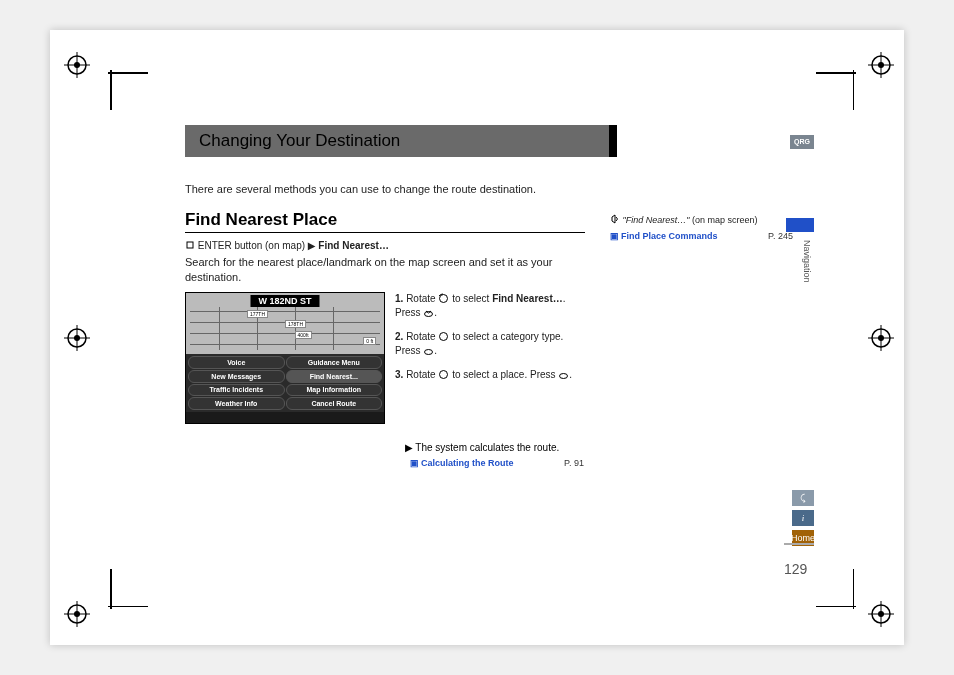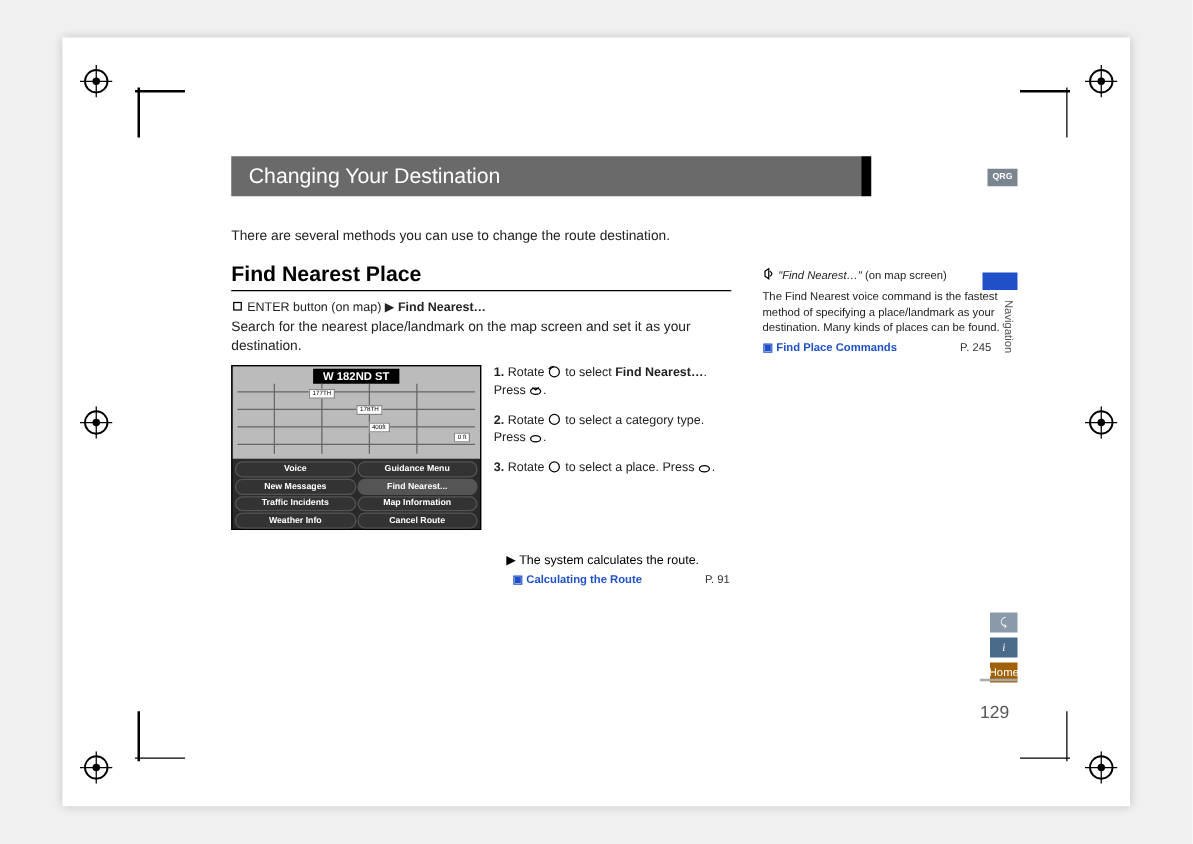--- a/index.html
+++ b/index.html
@@ -25,24 +25,24 @@
     left: 120px;
     top: 52px;
     font-size: 8px;
     font-family: "Courier New", monospace;
     color: #333;
   }
   .title-bar {
     position: absolute;
     left: 135px;
     top: 95px;
-    width: 504px;
+    width: 424px;
     height: 32px;
     background: #6a6a6a;
-    color: #ffffff;
+    color: #000000;
     font-size: 17px;
     padding: 6px 14px;
     font-weight: 300;
   }
   .title-bar::after {
     content:"";
     position:absolute;
     right:-8px; top:0;
     width:8px; height:32px;
     background:#000;
@@ -99,21 +99,21 @@
     position: absolute;
     left: 135px;
     top: 262px;
     width: 200px;
     height: 132px;
     background: #1a1a1a;
     border: 1px solid #000;
     overflow: hidden;
   }
   .map-top {
-    height: 74px;
+    height: 61px;
     background: #bbb;
     position: relative;
   }
   .street-sign {
     position:absolute; left:50%; top:2px; transform:translateX(-50%);
     background:#000; color:#fff; font-size:9px; font-weight:bold;
     padding:1px 8px;
   }
   .map-grid {
     position:absolute; inset:14px 4px 4px 4px;
@@ -388,21 +388,20 @@
     <span class="link-page">P. 91</span>
   </div>
 
   <div class="side-col">
     <div class="side-voice">
       <svg width="10" height="10" style="vertical-align:-1px">
           <path d="M2,3 L5,1 L5,9 L2,7 Z M6,3 Q9,5 6,7" fill="none" stroke="#000"></path>
         </svg>
       <span>"Find Nearest…"</span><span style="font-style:normal"> (on map screen)</span>
     </div>
-    <div class="side-body">The Find Nearest voice command is the fastest method of specifying a place/landmark as your destination. Many kinds of places can be found.</div>
     <div>
       <span style="color:#2050c8;font-weight:bold">▣ </span>
       <span class="link-blue">Find Place Commands</span>
       <span class="link-page">P. 245</span>
     </div>
   </div>
 
   <div class="toc-tab">TOC</div>
   <div class="nav-vert">Navigation</div>
 

